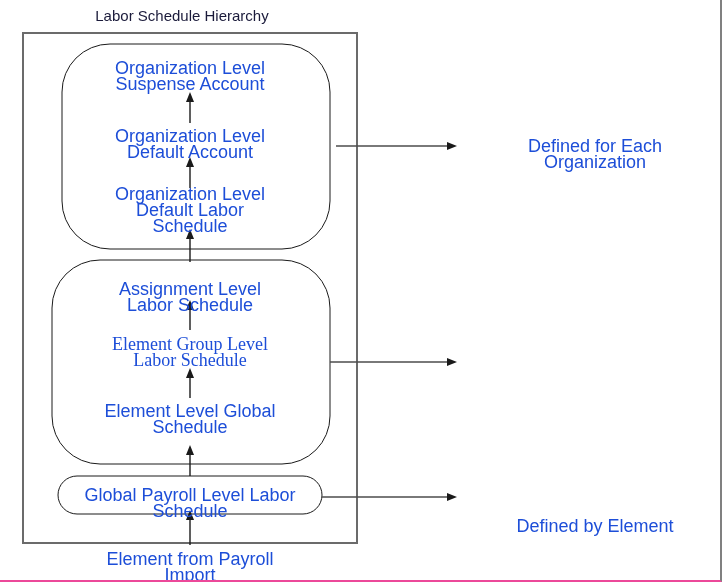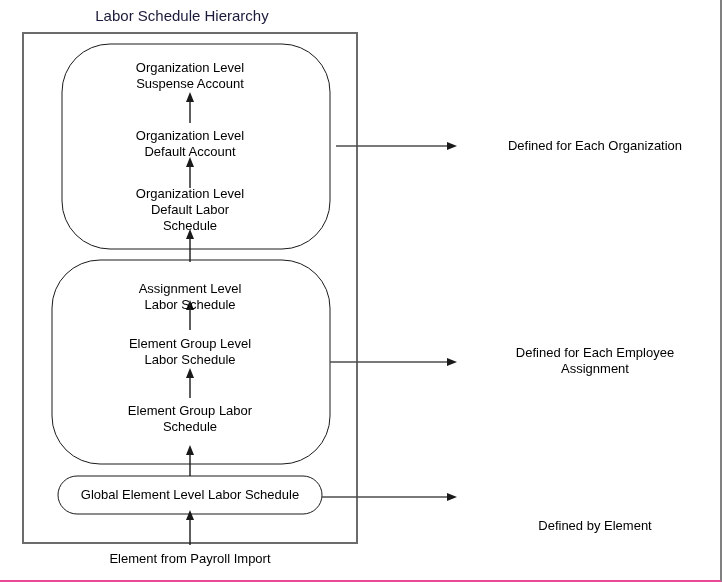--- a/index.html
+++ b/index.html
@@ -22,22 +22,22 @@
   }
   #diagram-svg {
     position: absolute;
     left: 0;
     top: 0;
     width: 722px;
     height: 582px;
   }
   .lbl {
     position: absolute;
-    color: #000000;
-    font-size: 13px;
+    color: #1d4ed8;
+    font-size: 18px;
     line-height: 16px;
     text-align: center;
     white-space: pre-line;
     font-family: "Liberation Sans", sans-serif;
   }
   .lbl-left {
     text-align: center;
   }
   #diagram-title {
     position: absolute;
@@ -91,30 +91,28 @@
   <div class="lbl" style="left:100px; top:128px; width:180px;">Organization Level
 Default Account</div>
 
   <div class="lbl" style="left:100px; top:186px; width:180px;">Organization Level
 Default Labor
 Schedule</div>
 
   <div class="lbl" style="left:100px; top:281px; width:180px;">Assignment Level
 Labor Schedule</div>
 
-  <div class="lbl" style="left:95px; top:336px; width:190px;">Element Group Level
+  <div class="lbl" style="left:95px; top:336px; width:190px;font-family:Liberation Serif, serif;">Element Group Level
 Labor Schedule</div>
 
-  <div class="lbl" style="left:95px; top:403px; width:190px;">Element Group Labor
+  <div class="lbl" style="left:95px; top:403px; width:190px;">Element Level Global
 Schedule</div>
 
-  <div class="lbl" style="left:62px; top:487px; width:256px;">Global Element Level Labor Schedule</div>
+  <div class="lbl" style="left:62px; top:487px; width:256px;">Global Payroll Level Labor Schedule</div>
 
   <div class="lbl" style="left:80px; top:551px; width:220px;">Element from Payroll Import</div>
 
   <div class="lbl lbl-left" style="left:480px; top:138px; width:230px;">Defined for Each Organization</div>
 
-  <div class="lbl lbl-left" style="left:480px; top:345px; width:230px;">Defined for Each Employee
-Assignment</div>
 
   <div class="lbl lbl-left" style="left:480px; top:518px; width:230px;">Defined by Element</div>
 
 </div>
 
 </body></html>

